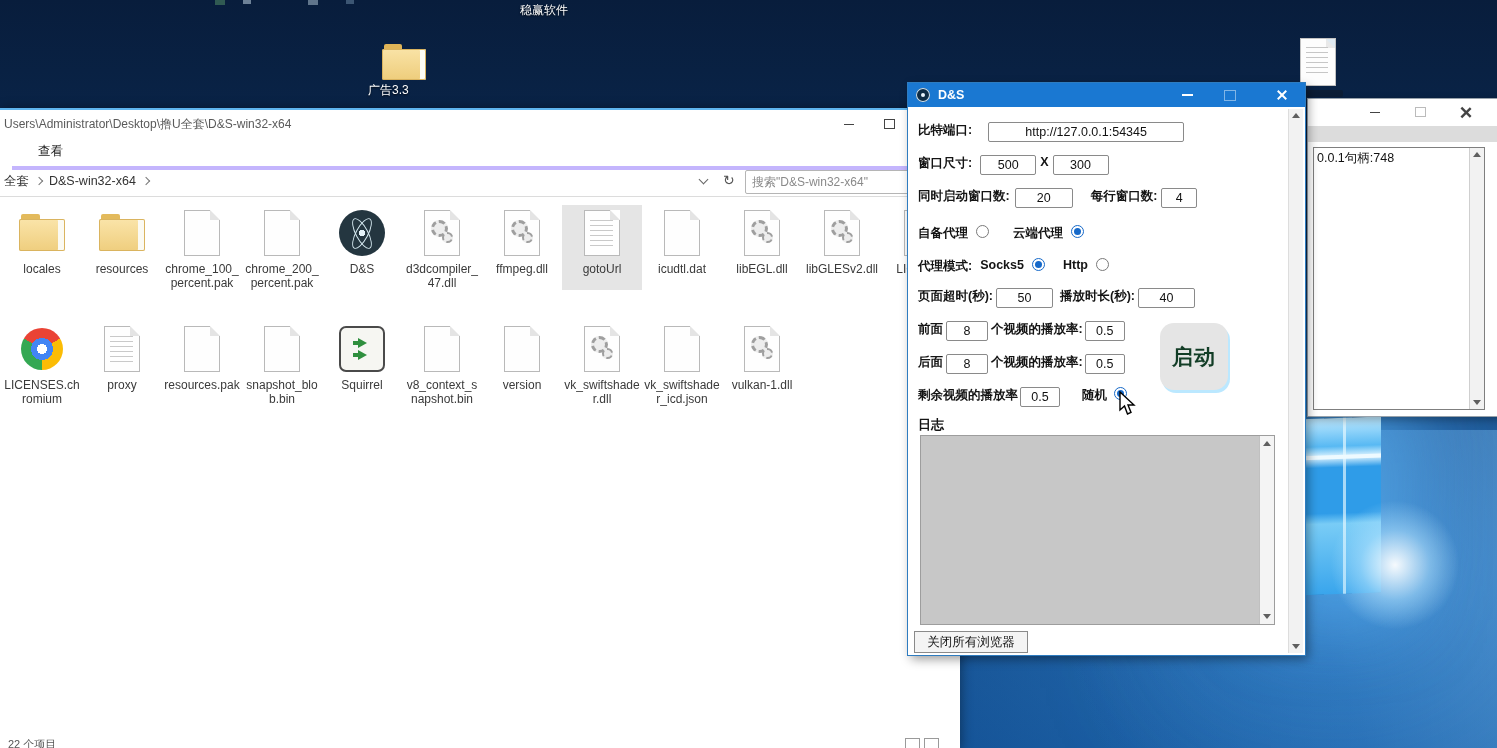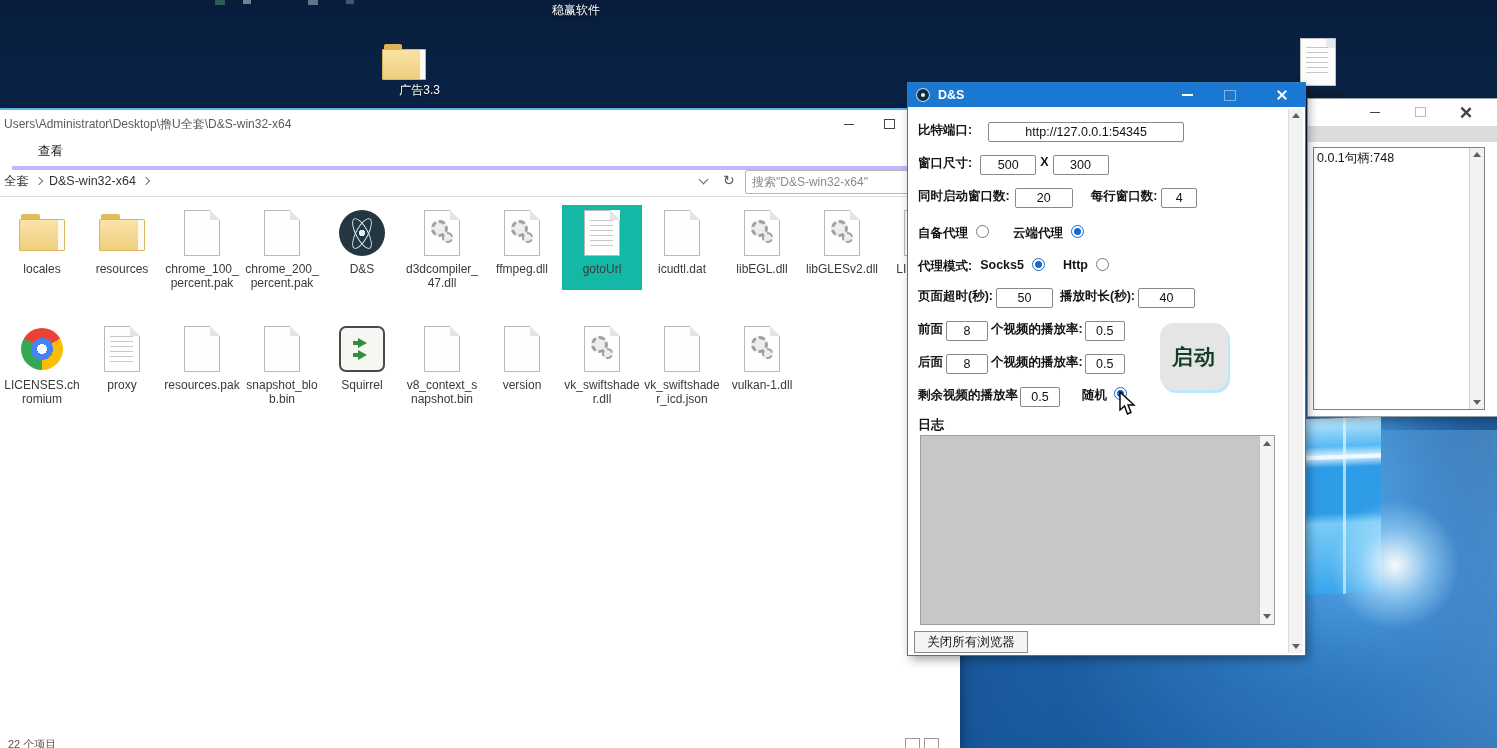--- a/index.html
+++ b/index.html
@@ -18,21 +18,21 @@
     background:linear-gradient(250deg, rgba(140,205,255,.38) 0%, rgba(90,170,240,.2) 30%, transparent 62%);}
   .win-glyph{position:absolute;left:1295px;top:418px;width:86px;height:176px;transform:skewY(-2deg);
     background:linear-gradient(180deg,#bfe9ff 0%,#58b9f3 16%,#dff4ff 22%,#2f9ce8 28%,#2f9ce8 54%,#79ccf6 60%,#39a5ec 100%);
     box-shadow:0 0 70px 28px rgba(95,185,250,.5),0 0 170px 90px rgba(60,140,220,.28);}
   .win-glyph::before{content:"";position:absolute;left:56%;top:0;width:3px;height:100%;background:rgba(235,250,255,.65)}
   .win-glyph::after{content:"";position:absolute;left:0;top:21%;width:100%;height:4px;background:#eefaff}
   .hotspot{position:absolute;left:1330px;top:500px;width:130px;height:130px;
     background:radial-gradient(circle,rgba(255,255,255,.95) 0%,rgba(185,230,255,.5) 38%,transparent 70%);}
   .frag{position:absolute;opacity:.75}
   
-  .dicon{position:absolute;text-align:right;color:#fff;font-size:12px;text-shadow:0 1px 2px rgba(0,0,0,.8)}
+  .dicon{position:absolute;text-align:left;color:#fff;font-size:12px;text-shadow:0 1px 2px rgba(0,0,0,.8)}
   .dfolder{position:relative;width:44px;height:38px;margin:0 auto}
   .dfolder::before{content:"";position:absolute;left:2px;top:0;width:18px;height:8px;background:#dfb457;border-radius:2px 2px 0 0}
   .dfolder::after{content:"";position:absolute;left:0;top:5px;width:44px;height:31px;border-radius:2px;
     background:linear-gradient(180deg,#f9e3a6,#eecd7c);box-shadow:inset 0 0 0 1px #d9b35f, inset -6px 0 0 #fcfcf4}
   .ddoc{position:relative;width:34px;height:46px;margin:0 auto;background:#fdfdfd;border:1px solid #c2c2c2}
   .ddoc::before{content:"";position:absolute;top:0;right:0;border-top:9px solid #dfeaf2;border-left:9px solid #e9e9e9}
   .ddoc::after{content:"";position:absolute;left:5px;top:8px;width:22px;height:26px;
     background:repeating-linear-gradient(180deg,#c6c6c6 0 1px,transparent 1px 5px)}
   .dlabel-smudge{position:absolute;background:rgba(15,25,40,.5);border-radius:2px}
   
@@ -53,21 +53,21 @@
   .ex-addr{position:absolute;left:0;top:56px;width:100%;height:30px;border-bottom:1px solid #dcdcdc;font-size:12.5px;color:#333}
   .crumb{position:absolute;top:7px;white-space:nowrap}
   .chev{display:inline-block;width:5px;height:5px;border-right:1.5px solid #777;border-bottom:1.5px solid #777;transform:rotate(-45deg);margin:0 7px 1px 7px}
   .chev-down{position:absolute;width:6px;height:6px;border-right:1.5px solid #666;border-bottom:1.5px solid #666;transform:rotate(45deg)}
   .refresh{position:absolute;top:6px;font-size:14px;color:#555}
   .searchbox{position:absolute;left:745px;top:4px;width:170px;height:22px;border:1px solid #b5b5b5;border-radius:2px;
     font-size:12px;color:#8a8a8a;display:flex;align-items:center;padding-left:6px;background:#fff}
   
   .files-row{position:absolute;left:2px;display:flex}
   .fcell{width:80px;display:flex;flex-direction:column;align-items:center;padding-top:4px}
-  .fcell.selected{background:#14b8a6}
+  .fcell.selected{background:#e5e5e5}
   .flabel{margin-top:5px;font-size:12px;line-height:14px;color:#3a3a3a;text-align:center;word-break:break-all;max-width:76px}
   .fi{position:relative;width:48px;height:48px;display:flex;align-items:center;justify-content:center}
   .folder-ic{position:relative;width:46px;height:38px}
   .folder-ic::before{content:"";position:absolute;left:2px;top:0;width:19px;height:8px;background:#e3ba5c;border-radius:2px 2px 0 0}
   .folder-ic::after{content:"";position:absolute;left:0;top:5px;width:46px;height:32px;border-radius:2px;
     background:linear-gradient(180deg,#fae4a9,#efce7e);box-shadow:inset 0 0 0 1px #dab45f, inset -7px 0 0 #fbfaf3}
   .doc-ic{position:relative;width:34px;height:44px;background:#fefefe;border:1px solid #b9b9b9}
   .doc-ic::before{content:"";position:absolute;top:-1px;right:-1px;border-top:10px solid #fff;border-left:10px solid #e4e4e4}
   .tlines{position:absolute;left:5px;top:9px;width:23px;height:27px;
     background:repeating-linear-gradient(180deg,#c9c9c9 0 1.5px,transparent 1.5px 5px)}

